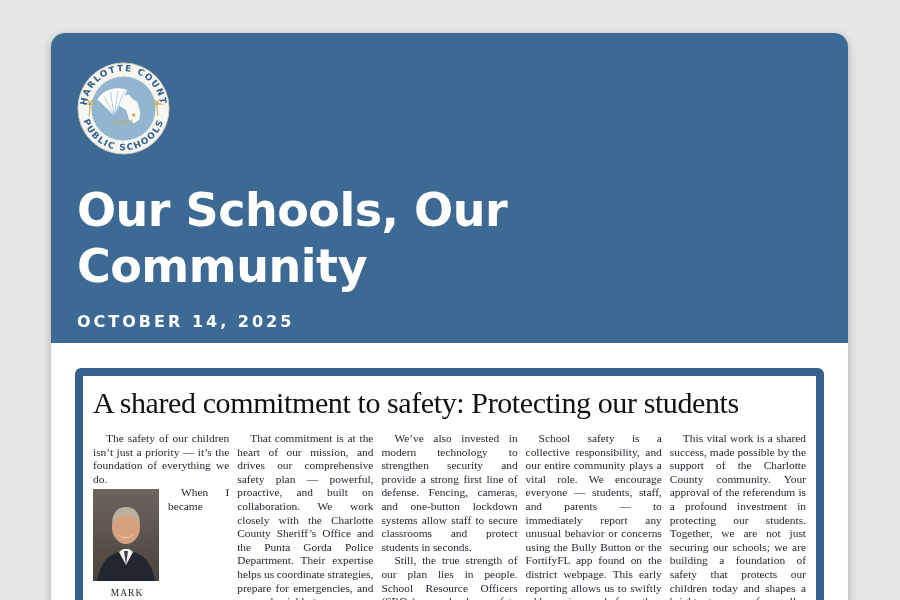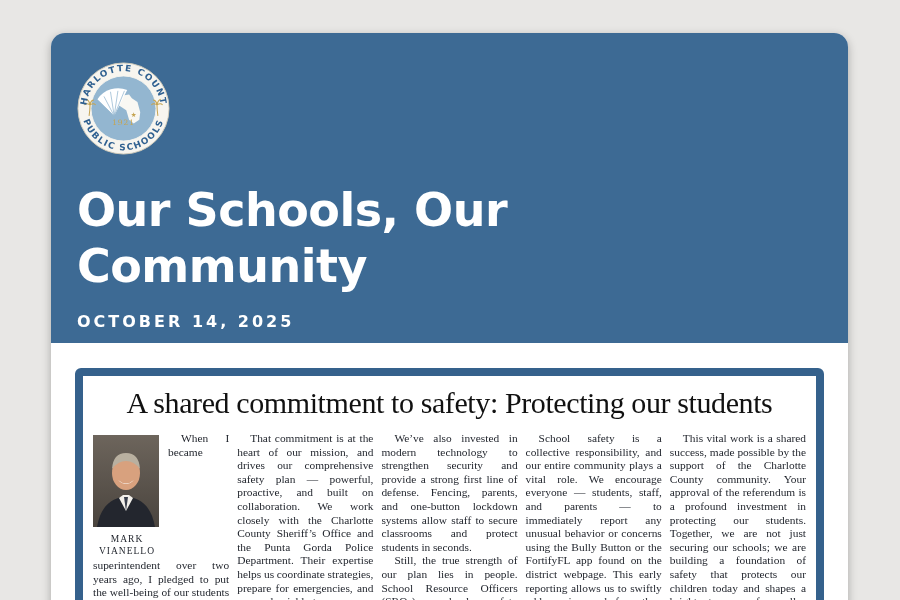--- a/index.html
+++ b/index.html
@@ -56,21 +56,20 @@
     padding:4px 10px 16px 10px;
     min-height:255px;
   }
   .headline{
     font-family:"Liberation Serif","DejaVu Serif",serif;
     font-weight:500;
     font-size:30px;
     line-height:38px;
     letter-spacing:-0.4px;
     color:#111111;
-    text-align:center;
     margin:4px 0 10px 0;
   }
   .columns{
     display:flex;
     gap:8px;
     font-family:"Liberation Serif","DejaVu Serif",serif;
     color:var(--ink);
   }
   .col{flex:1 1 0;min-width:0;}
   .col p{
@@ -156,20 +155,21 @@
     <div class="nl-date" data-name="newsletter-date">OCTOBER 14, 2025</div>
   </div>
 
   <div class="body-section" data-name="newsletter-body">
     <div class="article-box" data-name="article-box">
       <h2 class="headline" data-name="article-headline">A shared commitment to safety: Protecting our students</h2>
 
       <div class="columns" data-name="article-columns">
 
         <div class="col" data-name="article-column-1">
+          <p class="ind" data-name="article-paragraph">The safety of our children isn’t just a priority — it’s the foundation of everything we do.</p>
           <div class="photo-float" data-name="superintendent-photo-block">
             <svg class="photo-frame" viewBox="0 0 66 92" data-name="superintendent-photo">
               <defs>
                 <linearGradient id="pbg" x1="0" y1="0" x2="0" y2="1">
                   <stop offset="0" stop-color="#6d655c"></stop>
                   <stop offset="1" stop-color="#4a443e"></stop>
                 </linearGradient>
               </defs>
               <rect width="66" height="92" fill="url(#pbg)"></rect>
               <path d="M4,92 C8,68 22,62 33,62 C44,62 58,68 62,92 Z" fill="#23262e"></path>
@@ -183,21 +183,21 @@
 
           </div>
           <p class="ind" data-name="article-paragraph">When I became superintendent over two years ago, I pledged to put the well-being of our students and staff at the forefront of every decision. While so much in education matters, nothing matters</p>
         </div>
 
         <div class="col" data-name="article-column-2">
           <p class="ind" data-name="article-paragraph">That commitment is at the heart of our mission, and drives our comprehensive safety plan — powerful, proactive, and built on collaboration. We work closely with the Charlotte County Sheriff’s Office and the Punta Gorda Police Department. Their expertise helps us coordinate strategies, prepare for emergencies, and respond quickly to any</p>
         </div>
 
         <div class="col" data-name="article-column-3">
-          <p class="ind" data-name="article-paragraph">We’ve also invested in modern technology to strengthen security and provide a strong first line of defense. Fencing, parents, and one-button lockdown systems allow staff to secure classrooms and protect students in seconds.</p>
+          <p class="ind" data-name="article-paragraph">We’ve also invested in modern technology to strengthen security and provide a strong first line of defense. Fencing, cameras, and one-button lockdown systems allow staff to secure classrooms and protect students in seconds.</p>
           <p class="ind" data-name="article-paragraph">Still, the true strength of our plan lies in people. School Resource Officers (SROs), school safety specialists, and mental health professionals are an essential part of our schools. They build trust with students and staff, deter threats and provide</p>
         </div>
 
         <div class="col" data-name="article-column-4">
           <p class="ind" data-name="article-paragraph">School safety is a collective responsibility, and our entire community plays a vital role. We encourage everyone — students, staff, and parents — to immediately report any unusual behavior or concerns using the Bully Button or the FortifyFL app found on the district webpage. This early reporting allows us to swiftly address issues before they escalate.</p>
 
         </div>
 
         <div class="col" data-name="article-column-5">
           <p class="ind" data-name="article-paragraph">This vital work is a shared success, made possible by the support of the Charlotte County community. Your approval of the referendum is a profound investment in protecting our students. Together, we are not just securing our schools; we are building a foundation of safety that protects our children today and shapes a brighter tomorrow for us all.</p>

